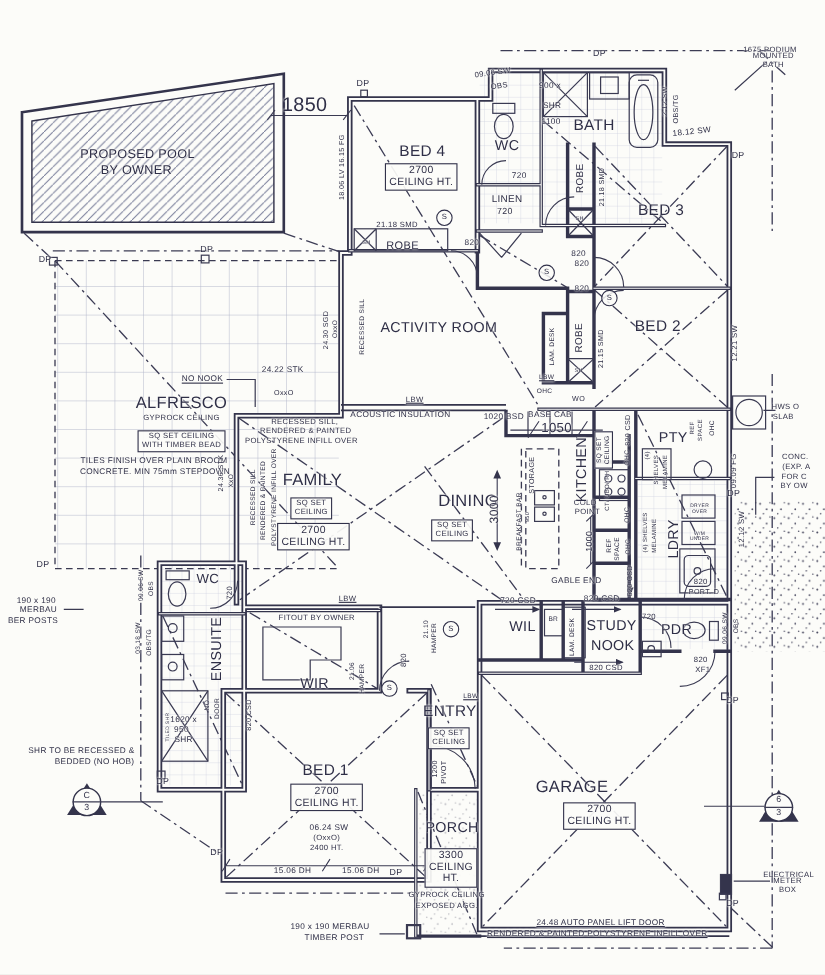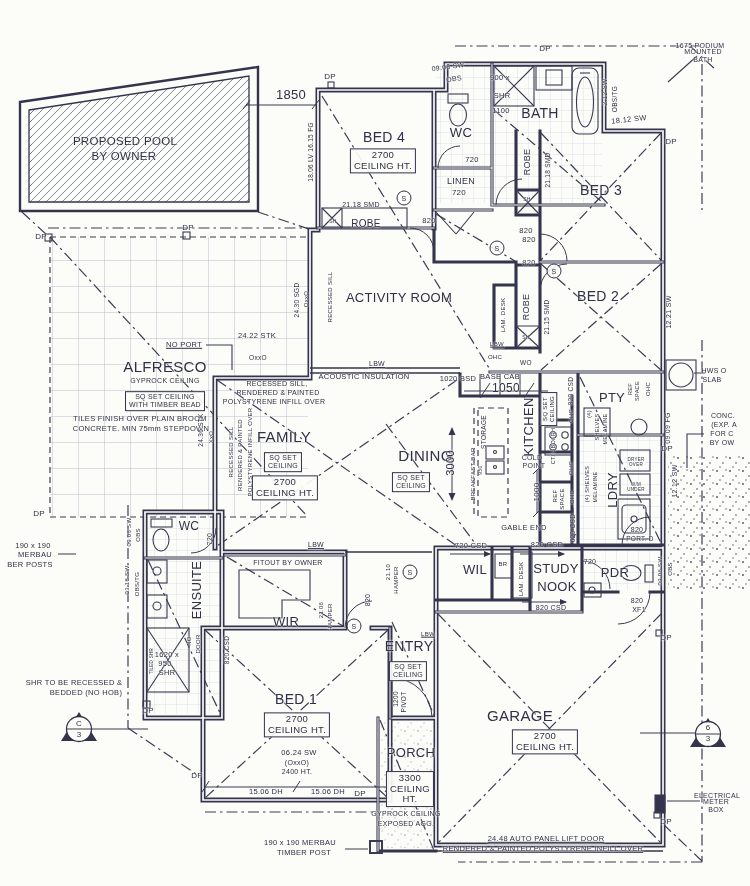--- a/index.html
+++ b/index.html
@@ -231,21 +231,21 @@
     <path d="M66,729 H92 M92,729 H148" class="dim"></path>
     <path d="M690,747 H726 L708,718 Z" class="ink"></path>
     <circle cx="708" cy="734" r="12.5" fill="#fcfcf9" stroke="#34344c" stroke-width="1.3"></circle>
     <path d="M695,734 H721 M640,733 H695" class="dim"></path>
   </g>
 </svg>
 
 <div id="labels">
       <div class="lbl" style="left: 125px; top: 141px; font-size: 11.5px; transform: translate(-50%, -50%) rotate(0deg);">PROPOSED POOL</div>
       <div class="lbl" style="left: 124px; top: 156px; font-size: 11.5px; transform: translate(-50%, -50%) rotate(0deg);">BY OWNER</div>
-      <div class="lbl" style="left: 291px; top: 95px; font-size: 13px; transform: translate(-50%, -50%) rotate(0deg);">1850</div>
+      <div class="lbl" style="left: 277px; top: 95px; font-size: 18px; transform: translate(-50%, -50%) rotate(0deg);">1850</div>
       <div class="lbl" style="left: 41px; top: 237px; font-size: 8px; transform: translate(-50%, -50%) rotate(0deg);">DP</div>
       <div class="lbl" style="left: 188px; top: 228px; font-size: 8px; transform: translate(-50%, -50%) rotate(0deg);">DP</div>
       <div class="lbl" style="left: 330px; top: 77px; font-size: 8px; transform: translate(-50%, -50%) rotate(0deg);">DP</div>
       <div class="lbl" style="left: 545px; top: 49px; font-size: 8px; transform: translate(-50%, -50%) rotate(0deg);">DP</div>
       <div class="lbl" style="left: 671px; top: 142px; font-size: 8px; transform: translate(-50%, -50%) rotate(0deg);">DP</div>
       <div class="lbl" style="left: 667px; top: 449px; font-size: 8px; transform: translate(-50%, -50%) rotate(0deg);">DP</div>
       <div class="lbl" style="left: 148px; top: 711px; font-size: 8px; transform: translate(-50%, -50%) rotate(0deg);">DP</div>
       <div class="lbl" style="left: 39px; top: 514px; font-size: 8px; transform: translate(-50%, -50%) rotate(0deg);">DP</div>
       <div class="lbl" style="left: 197px; top: 776px; font-size: 8px; transform: translate(-50%, -50%) rotate(0deg);">DP</div>
       <div class="lbl" style="left: 360px; top: 794px; font-size: 8px; transform: translate(-50%, -50%) rotate(0deg);">DP</div>
@@ -303,21 +303,21 @@
       <div class="lbl" style="left: 529px; top: 263px; font-size: 7.5px; transform: translate(-50%, -50%) rotate(0deg);">820</div>
       <div class="lbl" style="left: 669px; top: 312px; font-size: 7px; transform: translate(-50%, -50%) rotate(-90deg);">12.21 SW</div>
       <div class="lbl" style="left: 714px; top: 371px; font-size: 7px; transform: translate(-50%, -50%) rotate(0deg);">HWS O</div>
       <div class="lbl" style="left: 712px; top: 380px; font-size: 7px; transform: translate(-50%, -50%) rotate(0deg);">SLAB</div>
       <div class="lbl" style="left: 165px; top: 367px; font-size: 15px; transform: translate(-50%, -50%) rotate(0deg);">ALFRESCO</div>
       <div class="lbl" style="left: 165px; top: 381px; font-size: 7px; transform: translate(-50%, -50%) rotate(0deg);">GYPROCK CEILING</div>
       <div class="lbl box" style="left: 165px; top: 401px; font-size: 7px; transform: translate(-50%, -50%) rotate(0deg);">SQ SET CEILING
 WITH TIMBER BEAD</div>
       <div class="lbl" style="left: 140px; top: 419px; font-size: 7.5px; transform: translate(-50%, -50%) rotate(0deg);">TILES FINISH OVER PLAIN BROOM</div>
       <div class="lbl" style="left: 141px; top: 429px; font-size: 7.5px; transform: translate(-50%, -50%) rotate(0deg);">CONCRETE. MIN 75mm STEPDOWN</div>
-      <div class="lbl ul" style="left: 184px; top: 345px; font-size: 7.5px; transform: translate(-50%, -50%) rotate(0deg);">NO PORT</div>
+      <div class="lbl ul" style="left: 184px; top: 345px; font-size: 7.5px; transform: translate(-50%, -50%) rotate(0deg);">NO NOOK</div>
       <div class="lbl" style="left: 257px; top: 336px; font-size: 7.5px; transform: translate(-50%, -50%) rotate(0deg);">24.22 STK</div>
       <div class="lbl" style="left: 258px; top: 358px; font-size: 6.5px; transform: translate(-50%, -50%) rotate(0deg);">OxxO</div>
       <div class="lbl" style="left: 201px; top: 430px; font-size: 6.5px; transform: translate(-50%, -50%) rotate(-90deg);">24.36 STK</div>
       <div class="lbl" style="left: 211px; top: 437px; font-size: 6px; transform: translate(-50%, -50%) rotate(-90deg);">XxO</div>
       <div class="lbl" style="left: 33px; top: 546px; font-size: 7.5px; transform: translate(-50%, -50%) rotate(0deg);">190 x 190</div>
       <div class="lbl" style="left: 35px; top: 555px; font-size: 7.5px; transform: translate(-50%, -50%) rotate(0deg);">MERBAU</div>
       <div class="lbl" style="left: 30px; top: 565px; font-size: 7.5px; transform: translate(-50%, -50%) rotate(0deg);">BER POSTS</div>
       <div class="lbl" style="left: 277px; top: 384px; font-size: 7px; transform: translate(-50%, -50%) rotate(0deg);">RECESSED SILL,</div>
       <div class="lbl" style="left: 278px; top: 393px; font-size: 7px; transform: translate(-50%, -50%) rotate(0deg);">RENDERED &amp; PAINTED</div>
       <div class="lbl" style="left: 274px; top: 402px; font-size: 7px; transform: translate(-50%, -50%) rotate(0deg);">POLYSTYRENE INFILL OVER</div>

